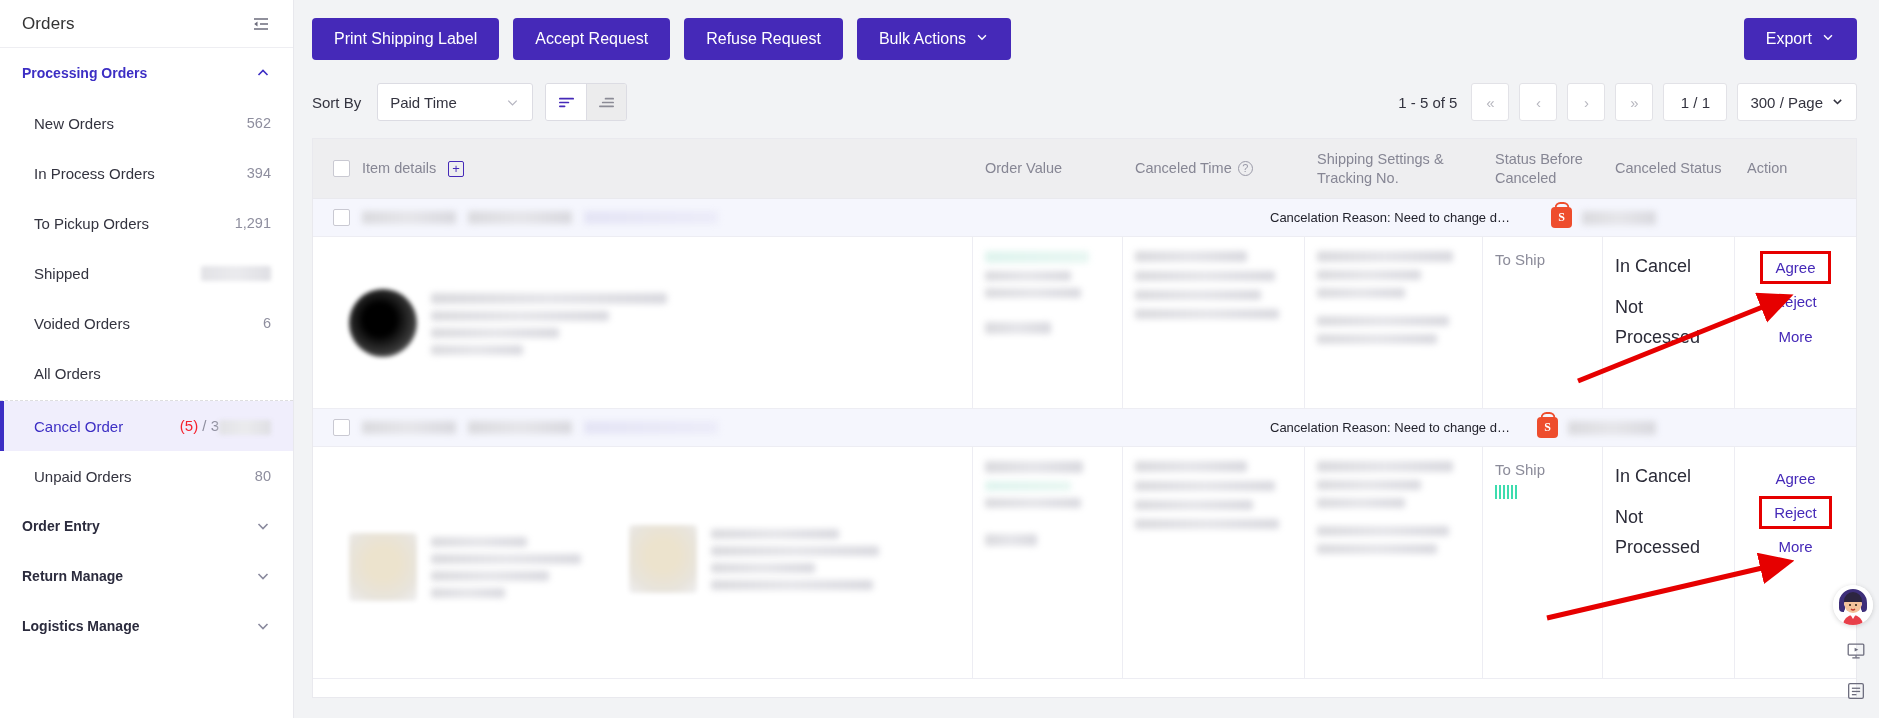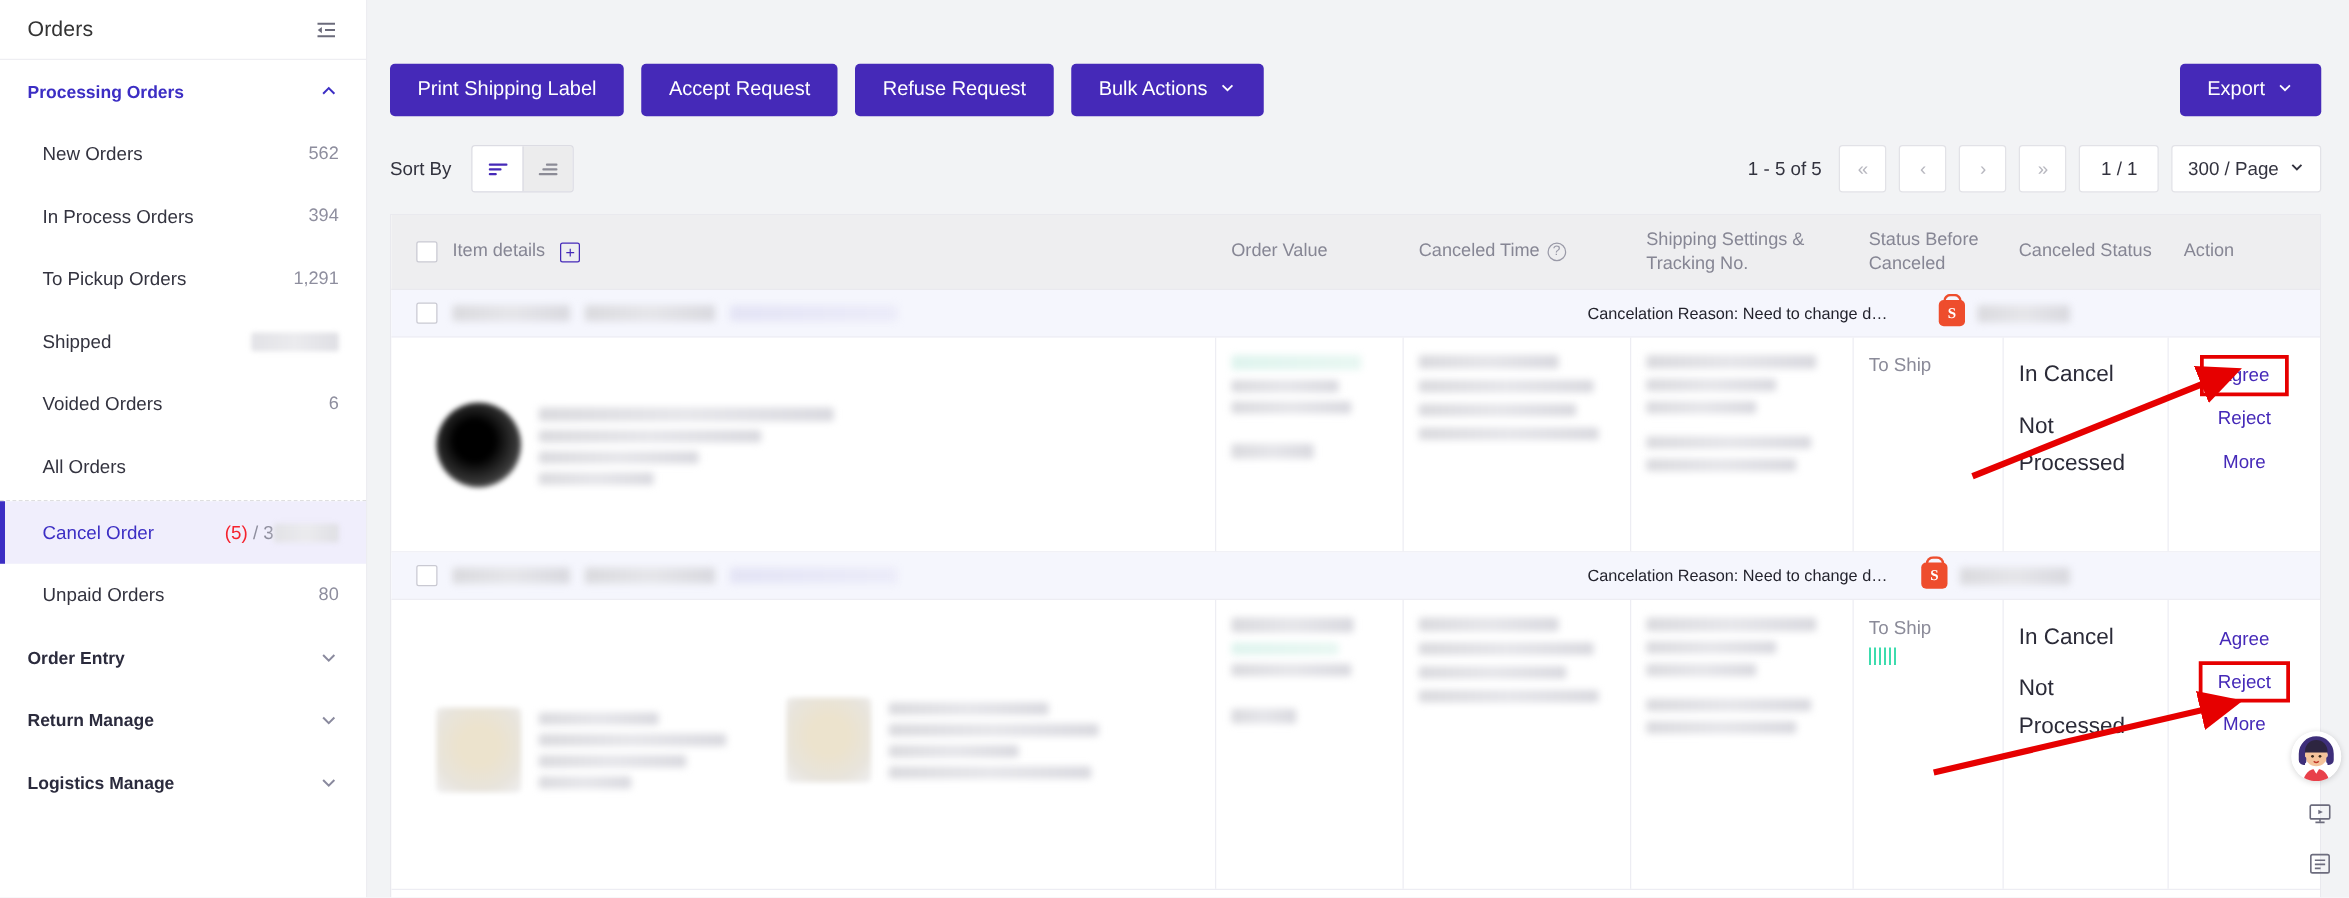--- a/index.html
+++ b/index.html
@@ -82,21 +82,21 @@
   .main {
     flex: 1 1 auto;
     height: 718px;
     background: #f2f3f5;
     padding: 0 22px 0 18px;
     position: relative;
     overflow: hidden;
   }
   .toolbar {
     display: flex; align-items: center;
-    padding-top: 51px;
+    padding-top: 18px;
     gap: 14px;
   }
   .btn {
     background: #4529b8;
     color: #fff;
     border: none;
     border-radius: 4px;
     height: 42px;
     padding: 0 22px;
     font-size: 16px;
@@ -384,20 +384,28 @@
         <span>
           <svg viewBox="0 0 16 16" width="14" height="14" fill="none" stroke="#fff" stroke-width="1.6">
               <path d="M3.5 6 L8 10.5 L12.5 6"></path>
             </svg>
         </span>
       </button>
     </div>
 
     <div class="sortbar">
       <span class="sort-label">Sort By</span>
+      <div class="select">
+        <span>Paid Time</span>
+        <span class="chev">
+          <svg viewBox="0 0 16 16" width="15" height="15" fill="none" stroke="currentColor" stroke-width="1.4">
+              <path d="M3.5 6 L8 10.5 L12.5 6"></path>
+            </svg>
+        </span>
+      </div>
       <div class="seg">
         <div>
           <svg viewBox="0 0 20 20" width="19" height="19" stroke="#4529b8" stroke-width="1.8" stroke-linecap="round">
             <line x1="3" y1="6" x2="17" y2="6"></line>
               <line x1="3" y1="10" x2="12" y2="10"></line>
               <line x1="3" y1="14" x2="8" y2="14"></line>
           </svg>
         </div>
         <div>
           <svg viewBox="0 0 20 20" width="19" height="19" stroke="#8b8b96" stroke-width="1.8" stroke-linecap="round">

